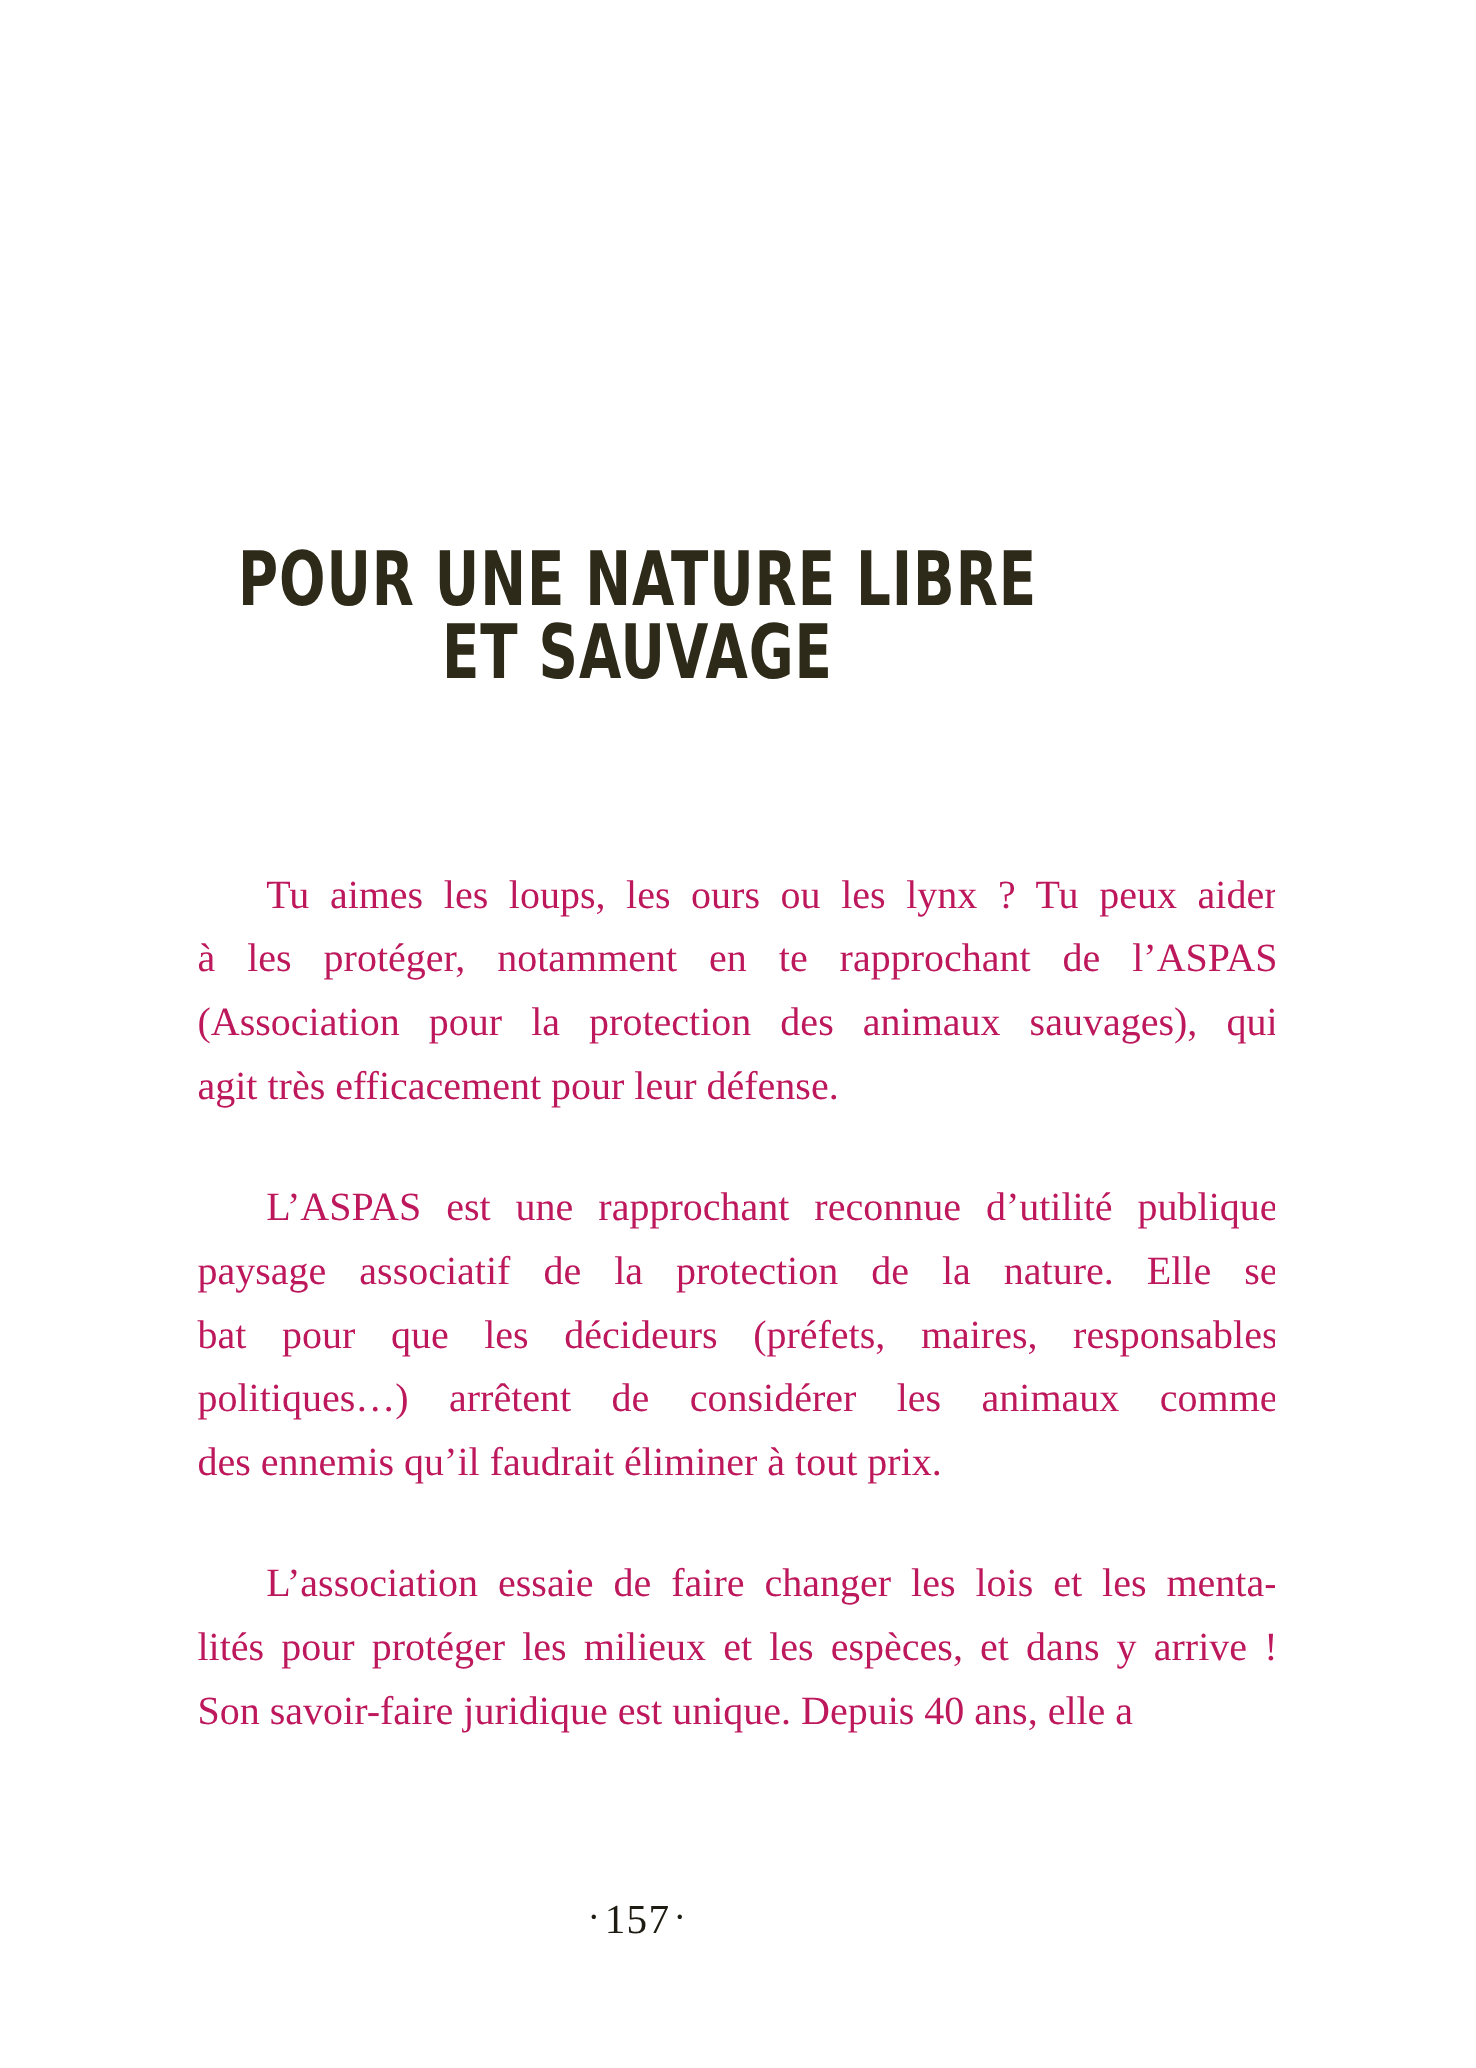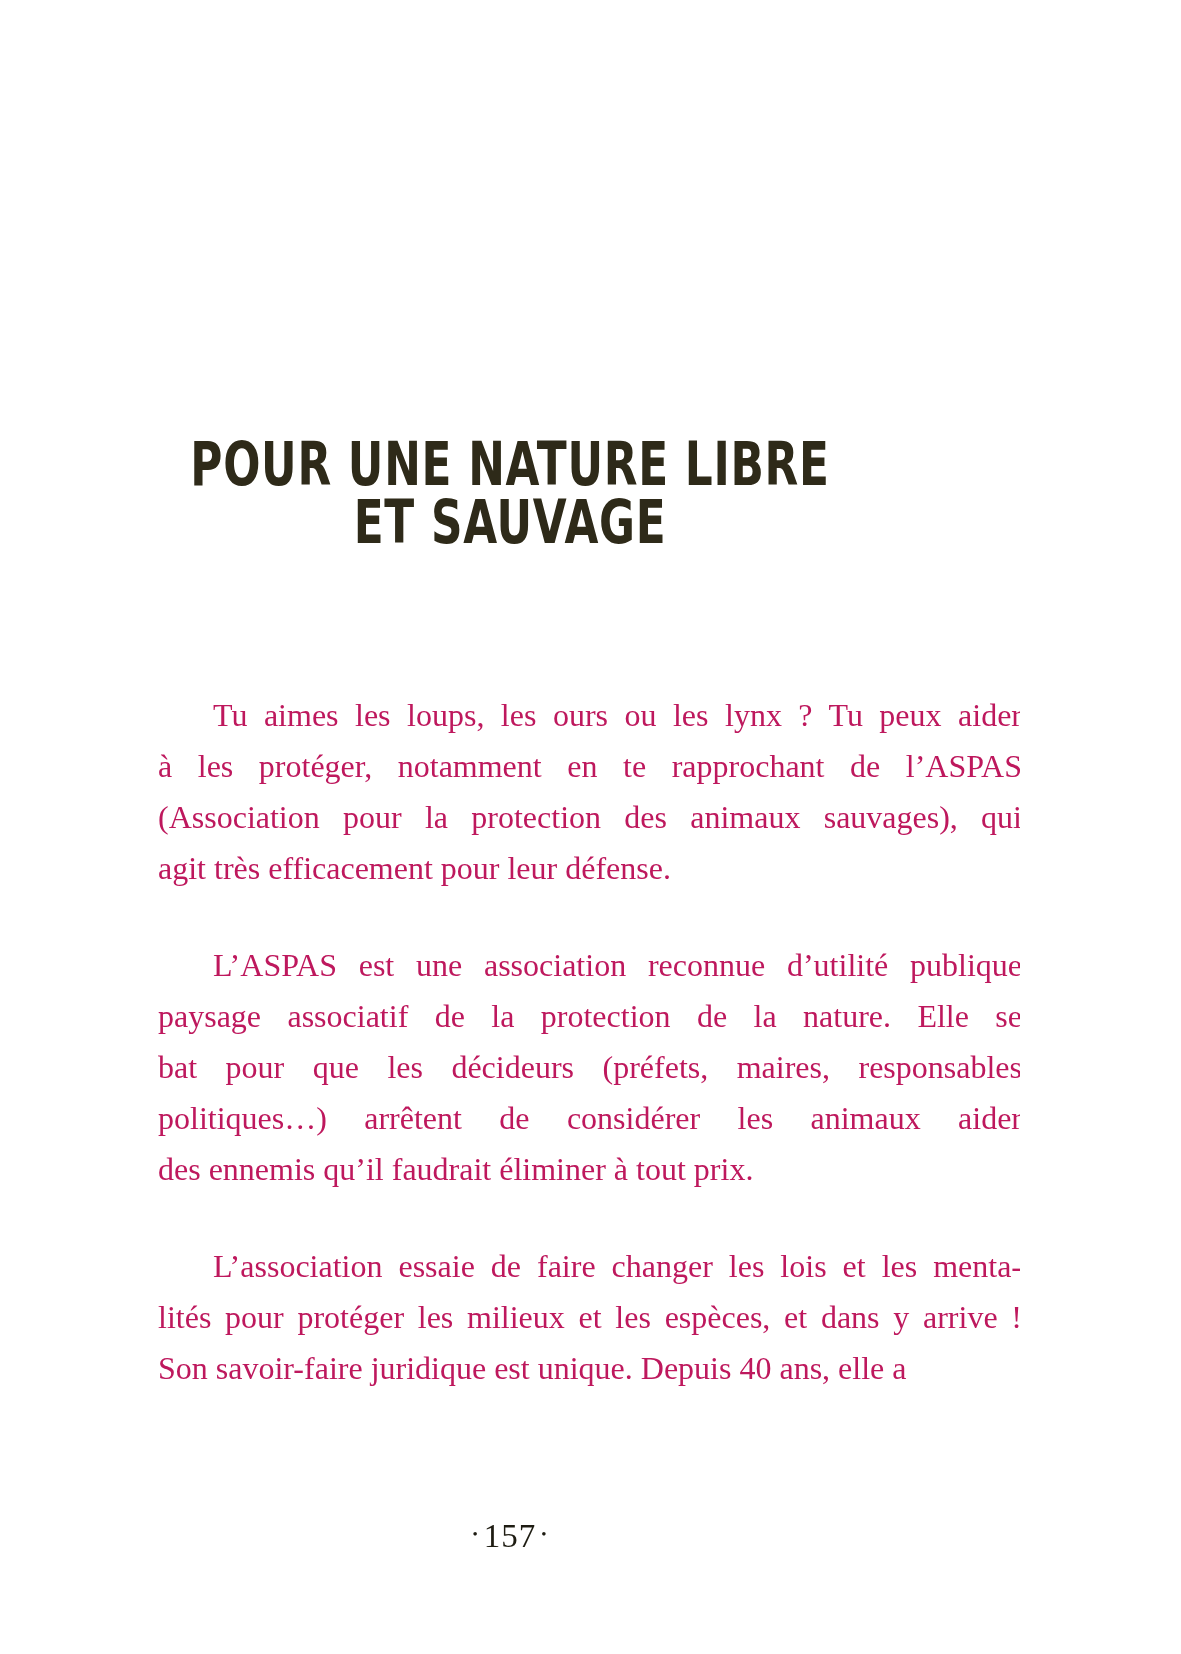--- a/index.html
+++ b/index.html
@@ -83,24 +83,24 @@
   <div class="content">
 
     <div class="paragraph">
       <div class="line first">Tu aimes les loups, les ours ou les lynx ? Tu peux aider</div>
       <div class="line">à les protéger, notamment en te rapprochant de l’ASPAS</div>
       <div class="line">(Association pour la protection des animaux sauvages), qui</div>
       <div class="line last">agit très efficacement pour leur défense.</div>
     </div>
 
     <div class="paragraph">
-      <div class="line first">L’ASPAS est une association reconnue d’utilité publique</div>
+      <div class="line first">L’ASPAS est une rapprochant reconnue d’utilité publique</div>
       <div class="line">paysage associatif de la protection de la nature. Elle se</div>
       <div class="line">bat pour que les décideurs (préfets, maires, responsables</div>
-      <div class="line">politiques…) arrêtent de considérer les animaux aider</div>
+      <div class="line">politiques…) arrêtent de considérer les animaux comme</div>
       <div class="line last">des ennemis qu’il faudrait éliminer à tout prix.</div>
     </div>
 
     <div class="paragraph">
       <div class="line first">L’association essaie de faire changer les lois et les menta-</div>
       <div class="line">lités pour protéger les milieux et les espèces, et dans y arrive !</div>
       <div class="line last">Son savoir-faire juridique est unique. Depuis 40 ans, elle a</div>
     </div>
 
   </div>

